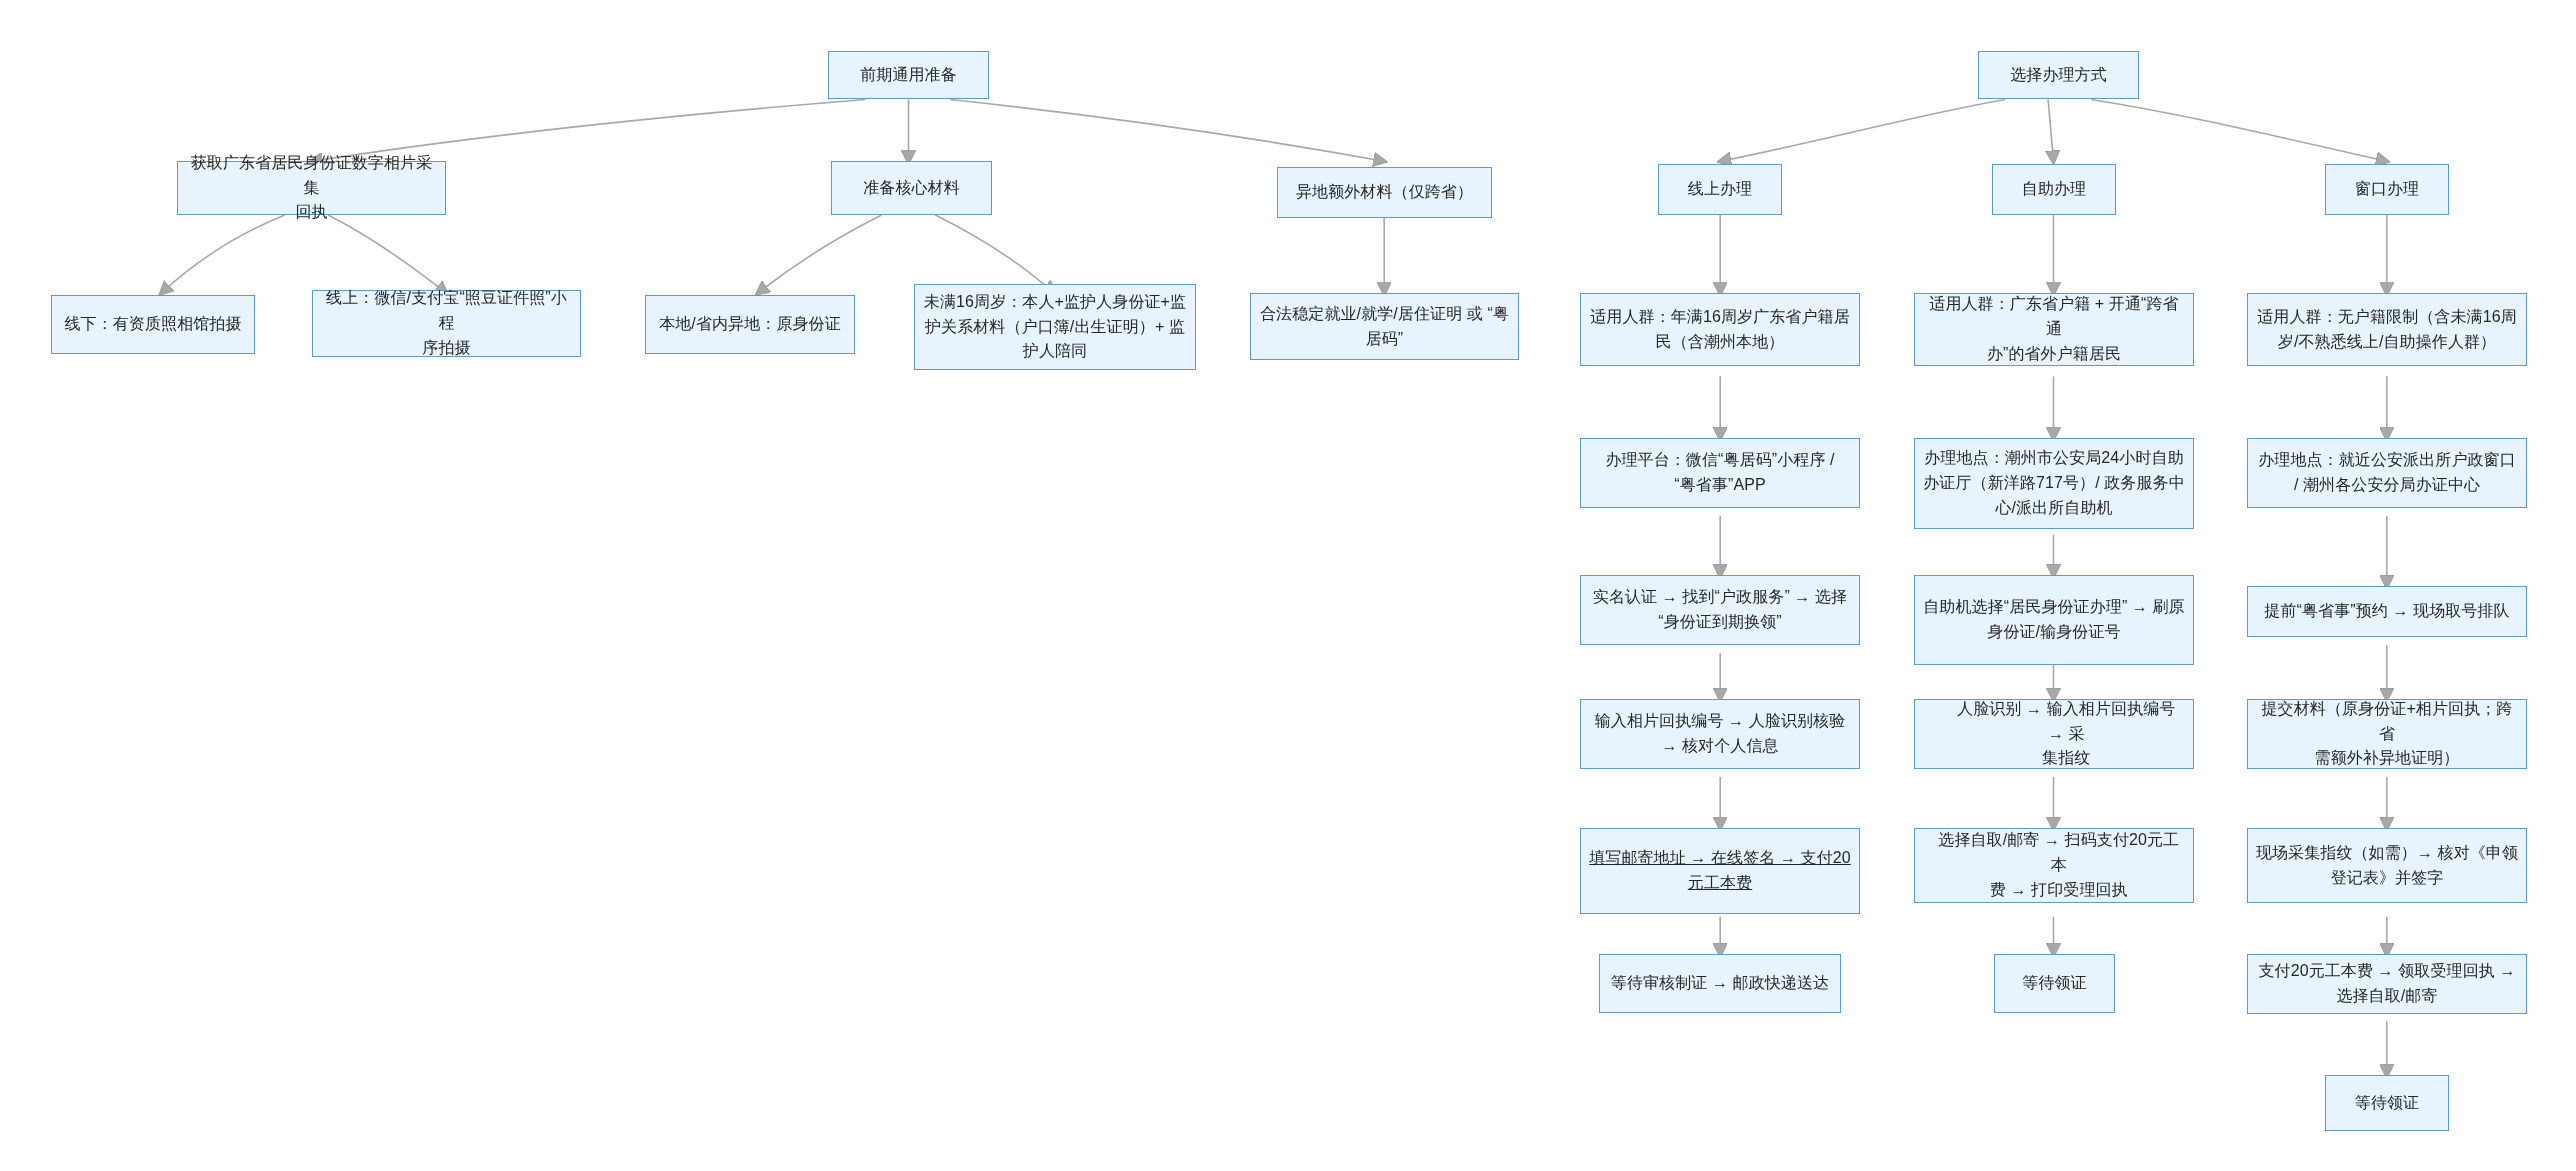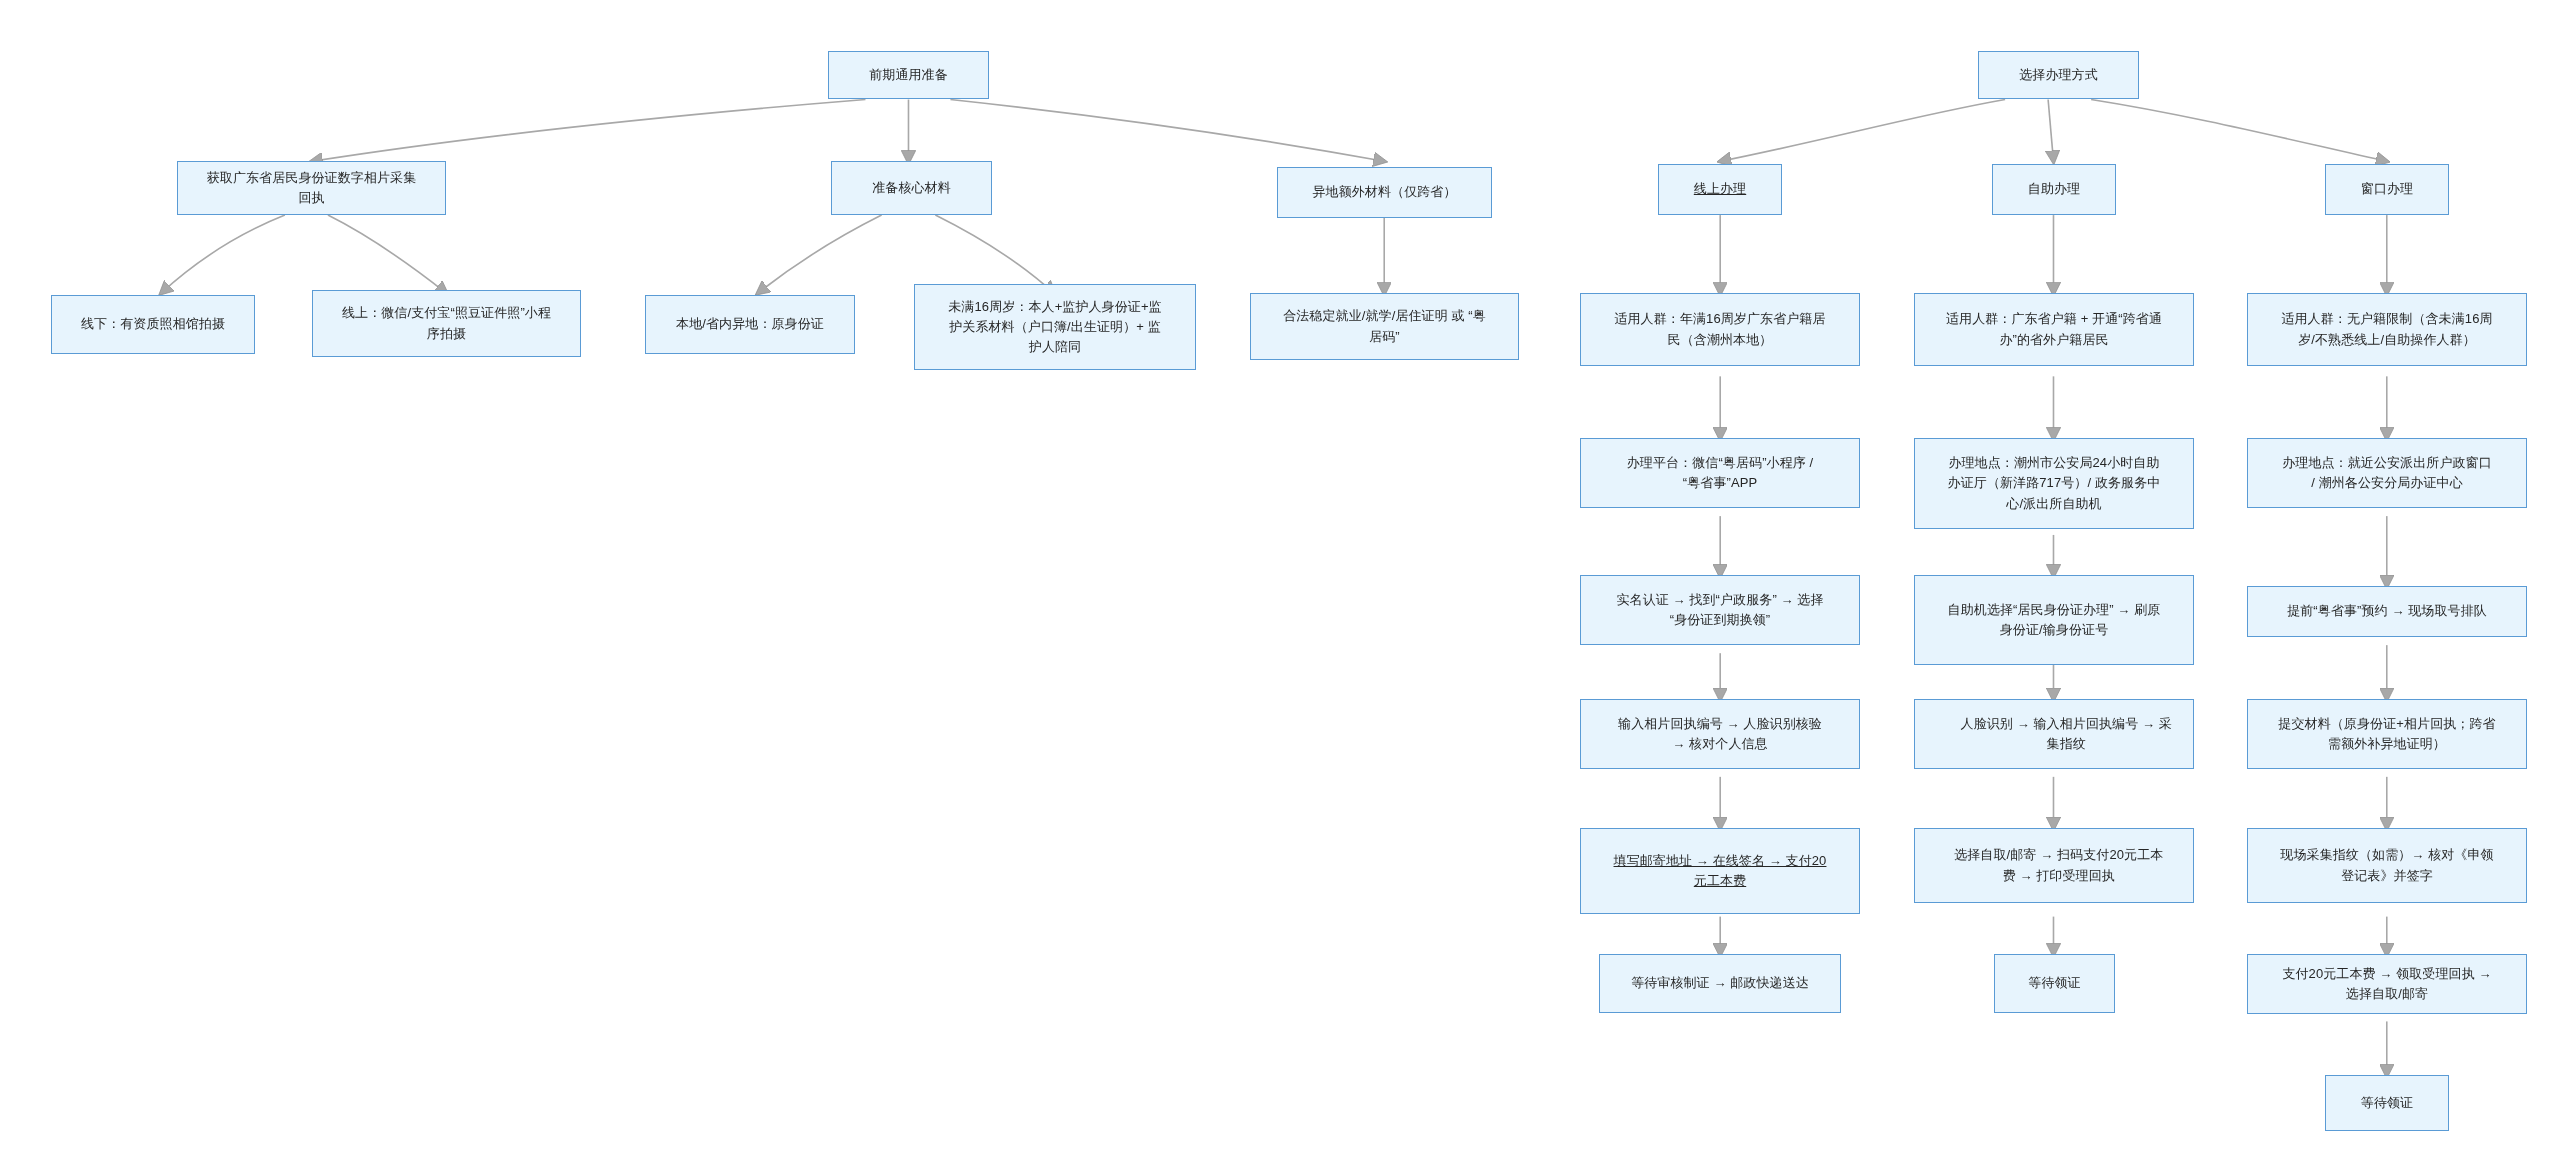--- a/index.html
+++ b/index.html
@@ -33,21 +33,21 @@
   .node {
     position: absolute;
     box-sizing: border-box;
     background: #e7f4fd;
     border: 1.6px solid #5a9bd5;
     display: flex;
     align-items: center;
     justify-content: center;
     text-align: center;
     color: #262626;
-    font-size: 13px;
+    font-size: 16px;
     line-height: 1.55;
     padding: 5.4px 7.5px;
     letter-spacing: 0.1px;
   }
   .node .label {
     display: block;
     width: 100%;
     white-space: pre-line;
   }
 </style>
@@ -142,21 +142,21 @@
 
   <div class="node" style="left:1250px; top:293px; width:269px; height:67px;">
     <span class="label">合法稳定就业/就学/居住证明 或 “粤
 居码”</span>
   </div>
 
   <div class="node" style="left:1978px; top:51px; width:161px; height:48px;">
     <span class="label">选择办理方式</span>
   </div>
 
-  <div class="node" style="left:1658px; top:164px; width:124px; height:51px;text-decoration:underline;">
+  <div class="node" style="left:1658px; top:164px; width:124px; height:51px;">
     <span class="label">线上办理</span>
   </div>
   <div class="node" style="left:1580px; top:293px; width:280px; height:73px;">
     <span class="label">适用人群：年满16周岁广东省户籍居
 民（含潮州本地）</span>
   </div>
   <div class="node" style="left:1580px; top:438px; width:280px; height:70px;">
     <span class="label">办理平台：微信“粤居码”小程序 /
 “粤省事”APP</span>
   </div>

